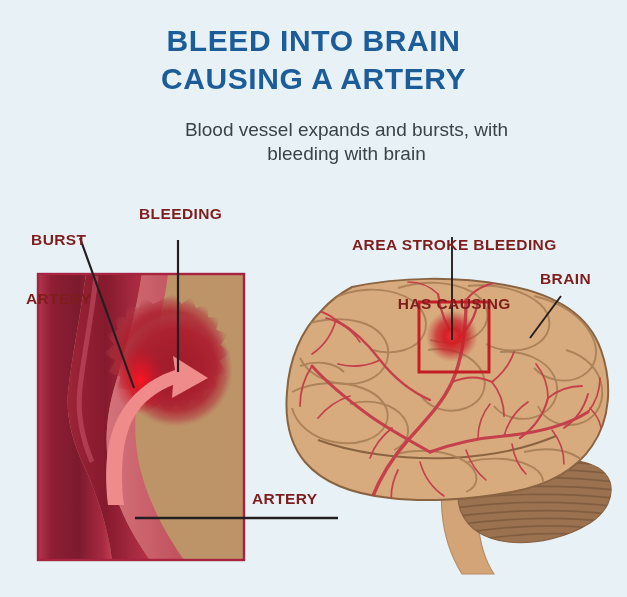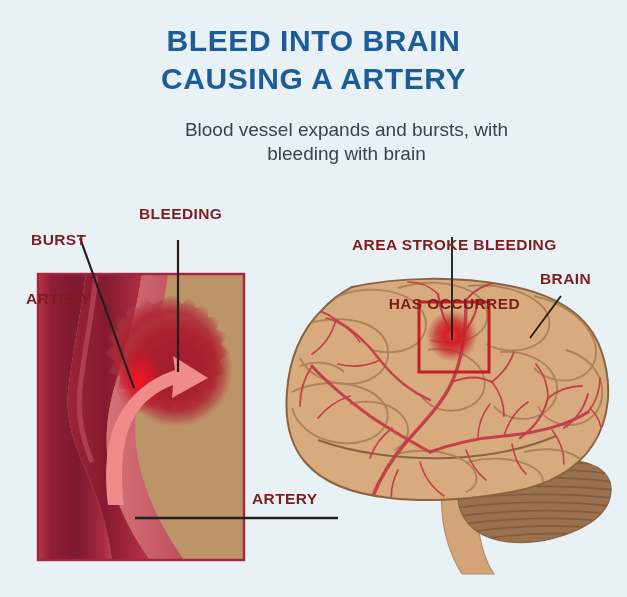--- a/index.html
+++ b/index.html
@@ -328,20 +328,20 @@
 
   <div class="callout c-burst">
     <div>BURST</div>
     <div>ARTERY</div>
   </div>
 
   <div class="callout c-bleed">BLEEDING</div>
 
   <div class="callout c-area">
     <div>AREA STROKE BLEEDING</div>
-    <div>HAS OCCURRED</div>
+    <div>HAS CAUSING</div>
   </div>
 
   <div class="callout c-brain">BRAIN</div>
 
   <div class="callout c-artery">ARTERY</div>
 
 </div>
 
 </body></html>

